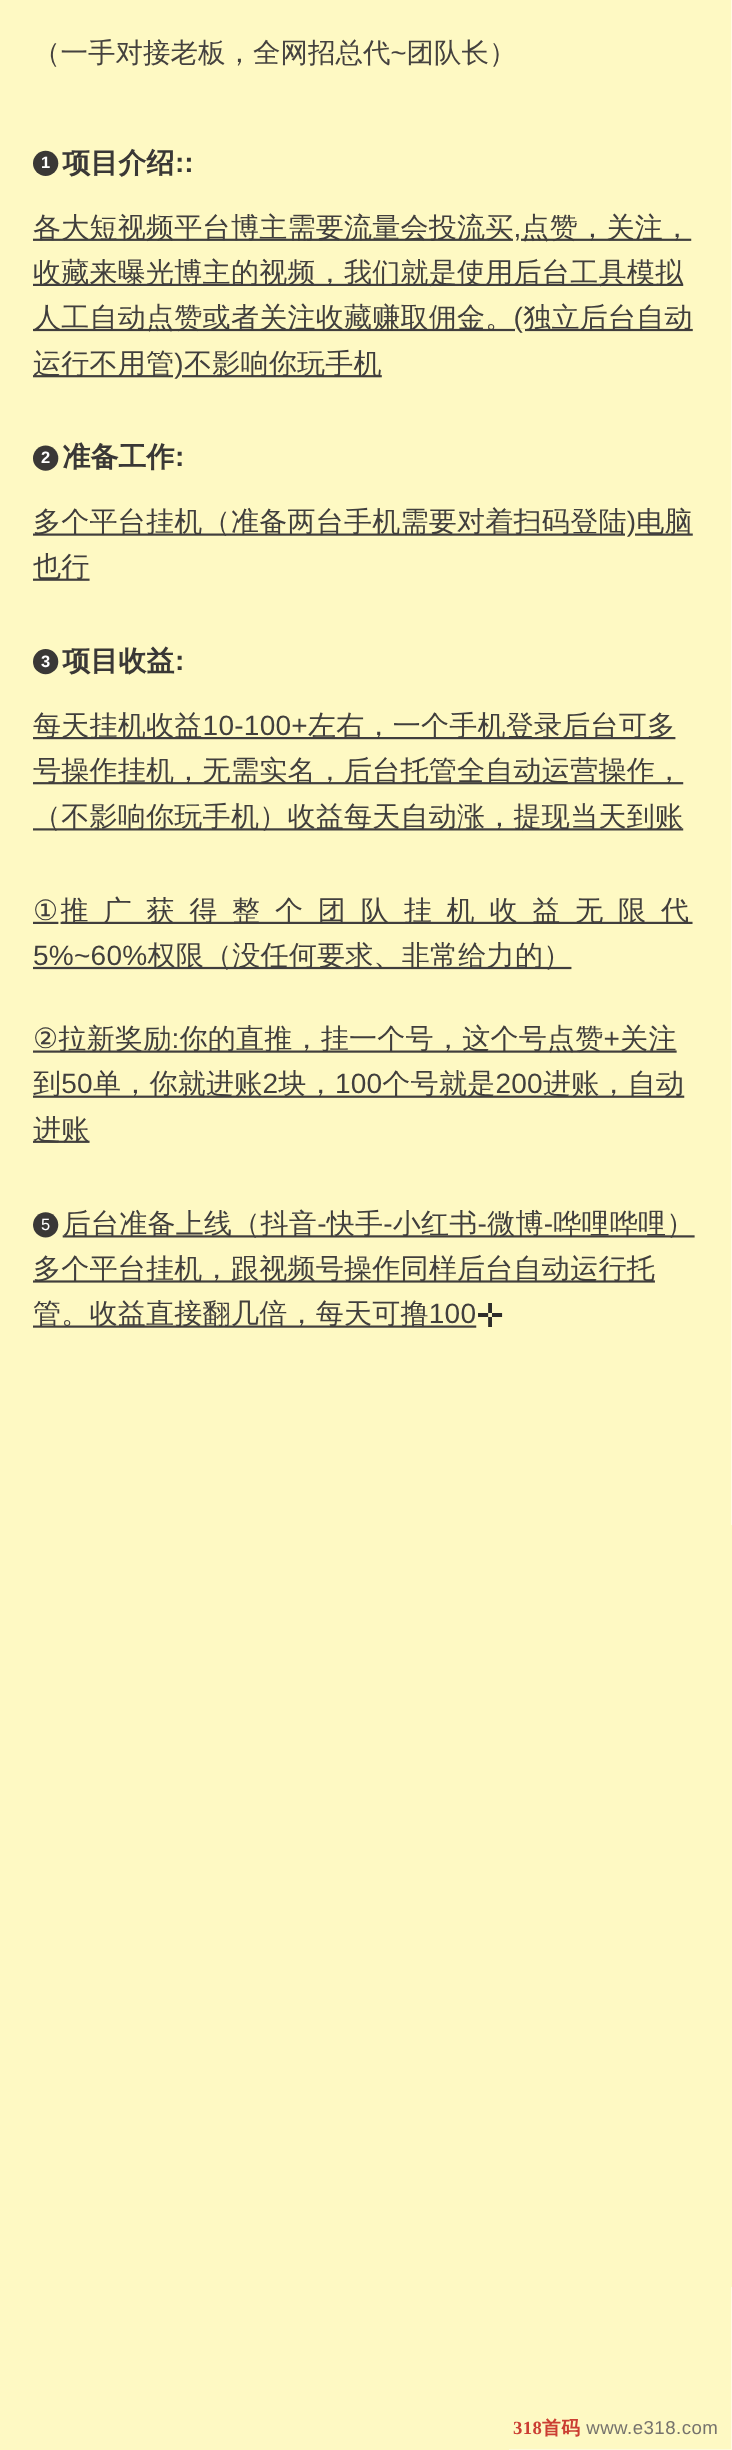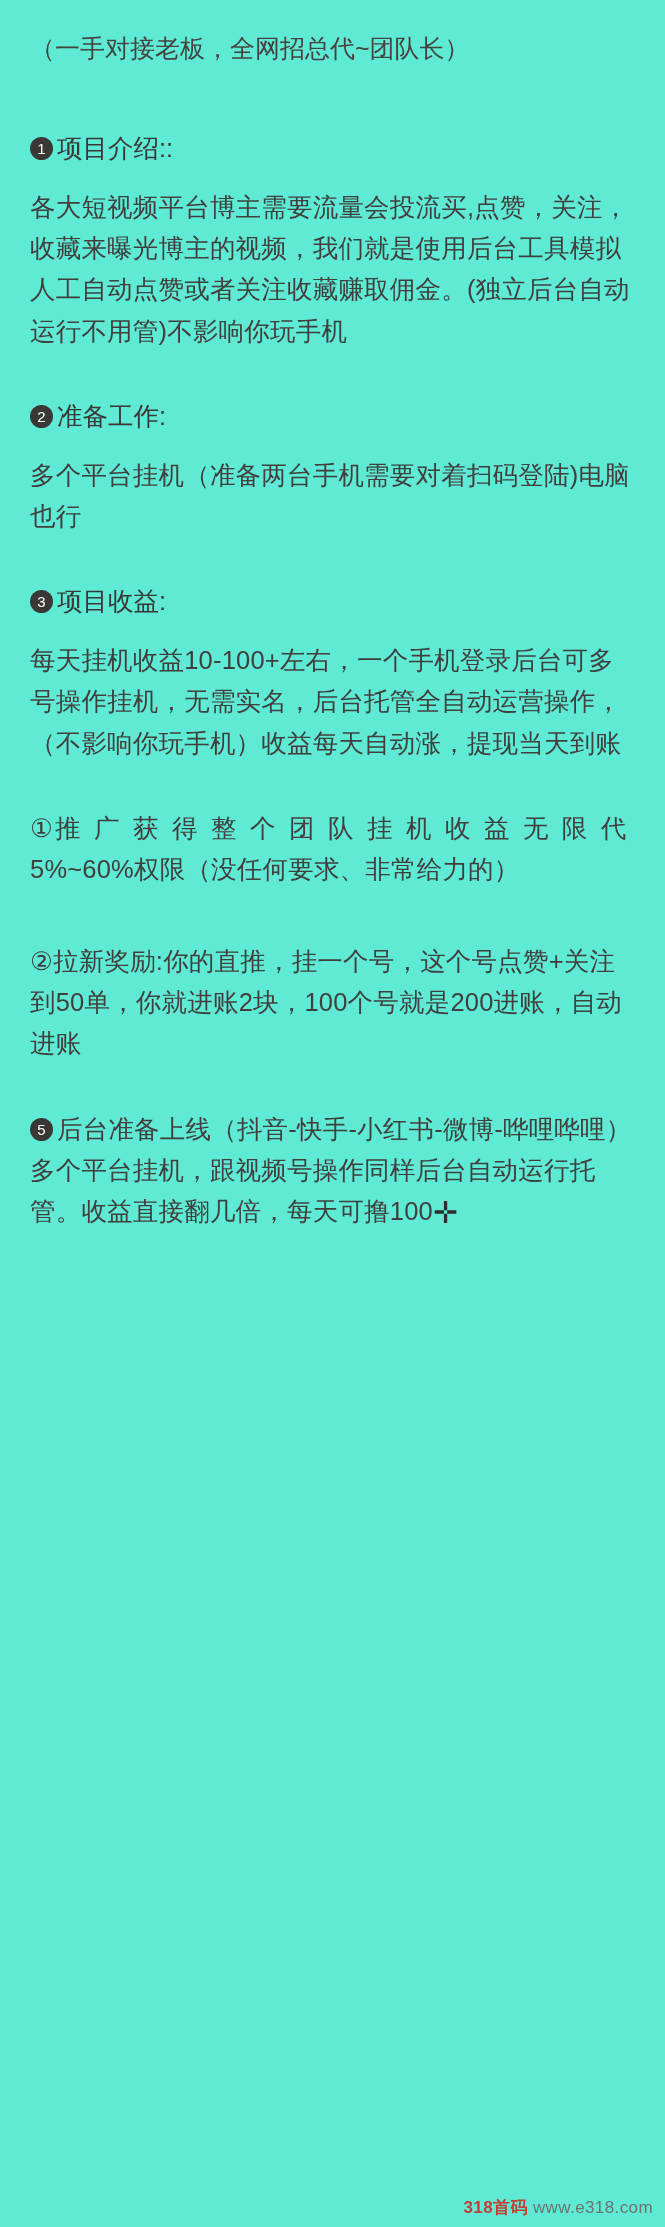--- a/index.html
+++ b/index.html
@@ -12,40 +12,41 @@
     min-height: 2227px;
     font-family: "Liberation Sans", "DejaVu Sans", sans-serif;
     color: #3c3a38;
     position: relative;
   }
   .page {
     width: 665px;
     min-height: 2227px;
     box-sizing: border-box;
     padding: 28px 30px 70px 30px;
-    background: #5eead4;
+    background: #fef9c3;
     position: relative;
   }
   .para {
     font-size: 25.5px;
     line-height: 1.62;
     letter-spacing: 0.2px;
     color: #413f3d;
     margin: 0 0 26px 0;
     word-break: break-word;
+    text-decoration: underline;
   }
   .heading {
     font-size: 25.5px;
     line-height: 1.6;
     color: #3a3836;
     margin: 0 0 18px 0;
-    font-weight: 400;
+    font-weight: 700;
   }
   .gap-lg { margin-bottom: 44px; }
-  .gap-md { margin-bottom: 50px; }
+  .gap-md { margin-bottom: 34px; }
   .intro-line {
     font-size: 25px;
     line-height: 1.6;
     color: #45423f;
     margin: 0 0 60px 0;
   }
   .num-badge {
     display: inline-block;
     width: 23px;
     height: 23px;
@@ -93,21 +94,21 @@
     box-sizing: border-box;
     background: transparent;
   }
   .watermark {
     font-size: 17px;
     color: #6f6c69;
     letter-spacing: 0.4px;
     opacity: 0.95;
     font-family: "Liberation Sans", "DejaVu Sans", sans-serif;
   }
-  .wm-red { color: #c9352c; font-weight: 700; }
+  .wm-red { color: #c9352c; font-weight: 700; font-family: Liberation Serif, serif; }
 </style>
 </head>
 <body>
 
 <div class="page">
 
   <p class="intro-line">（一手对接老板，全网招总代~团队长）</p>
 
   <h3 class="heading">
     <span class="num-badge">1</span><span>项目介绍::</span>

